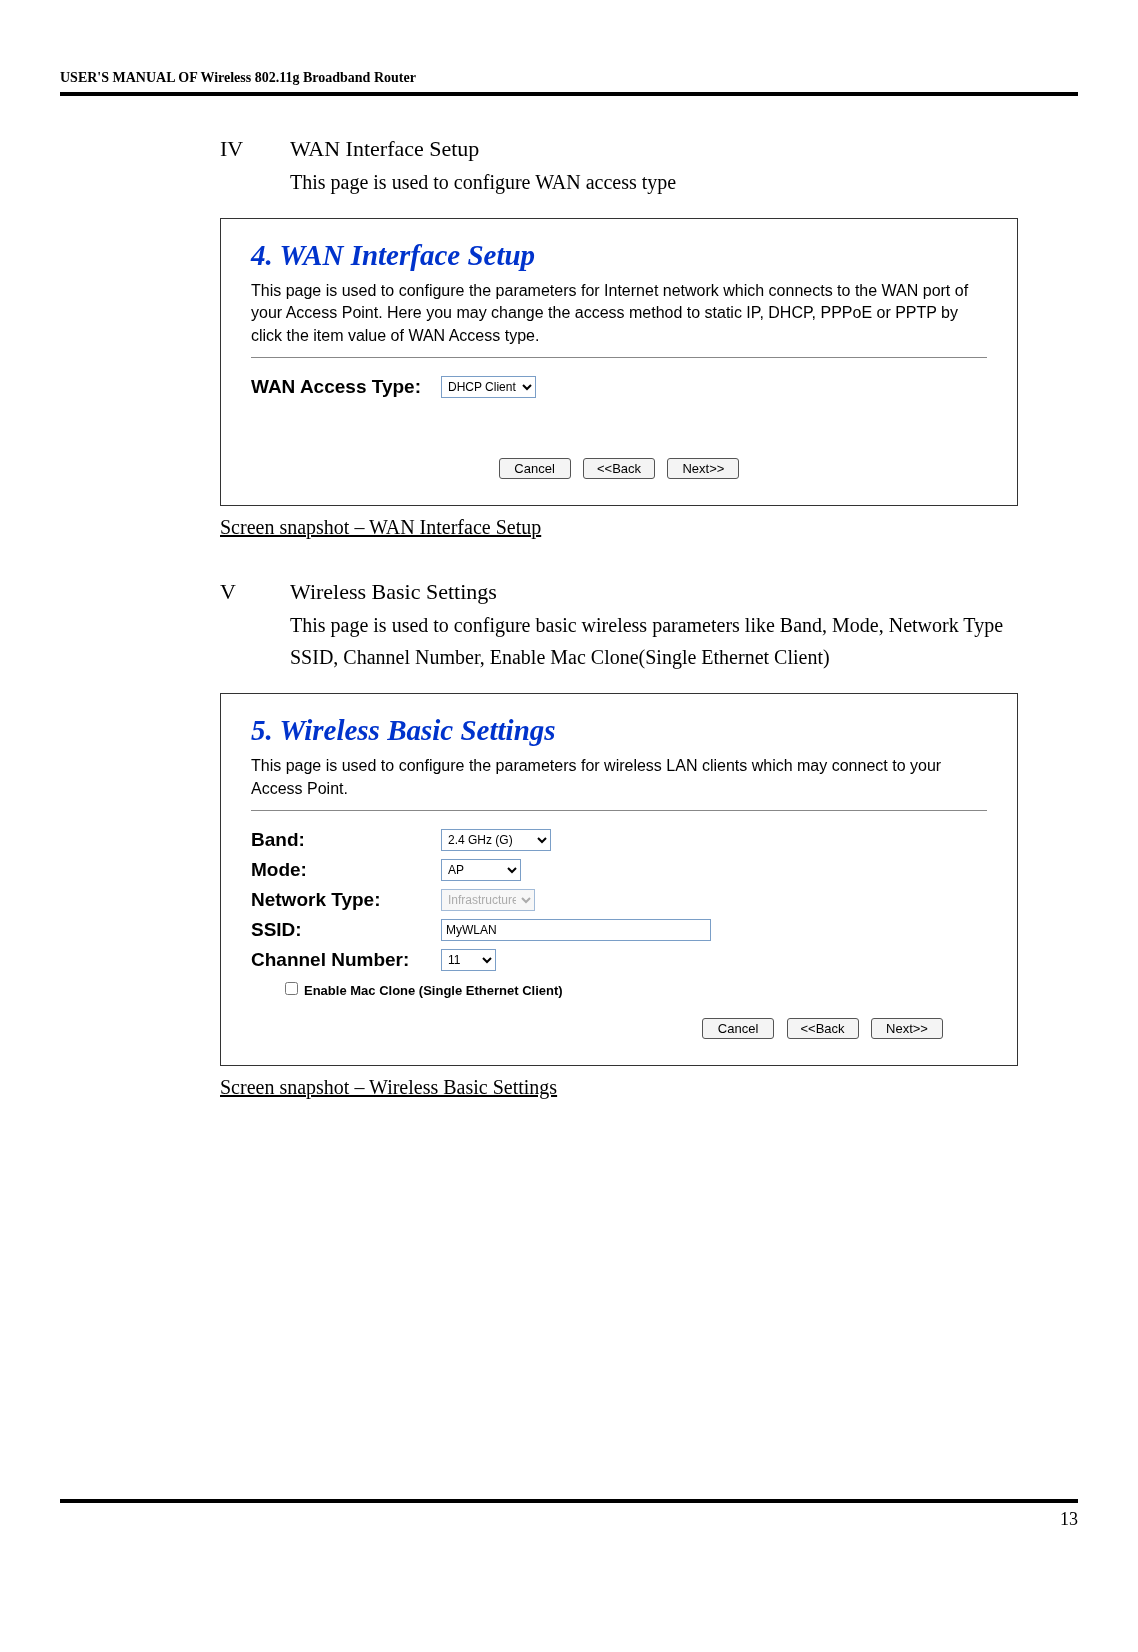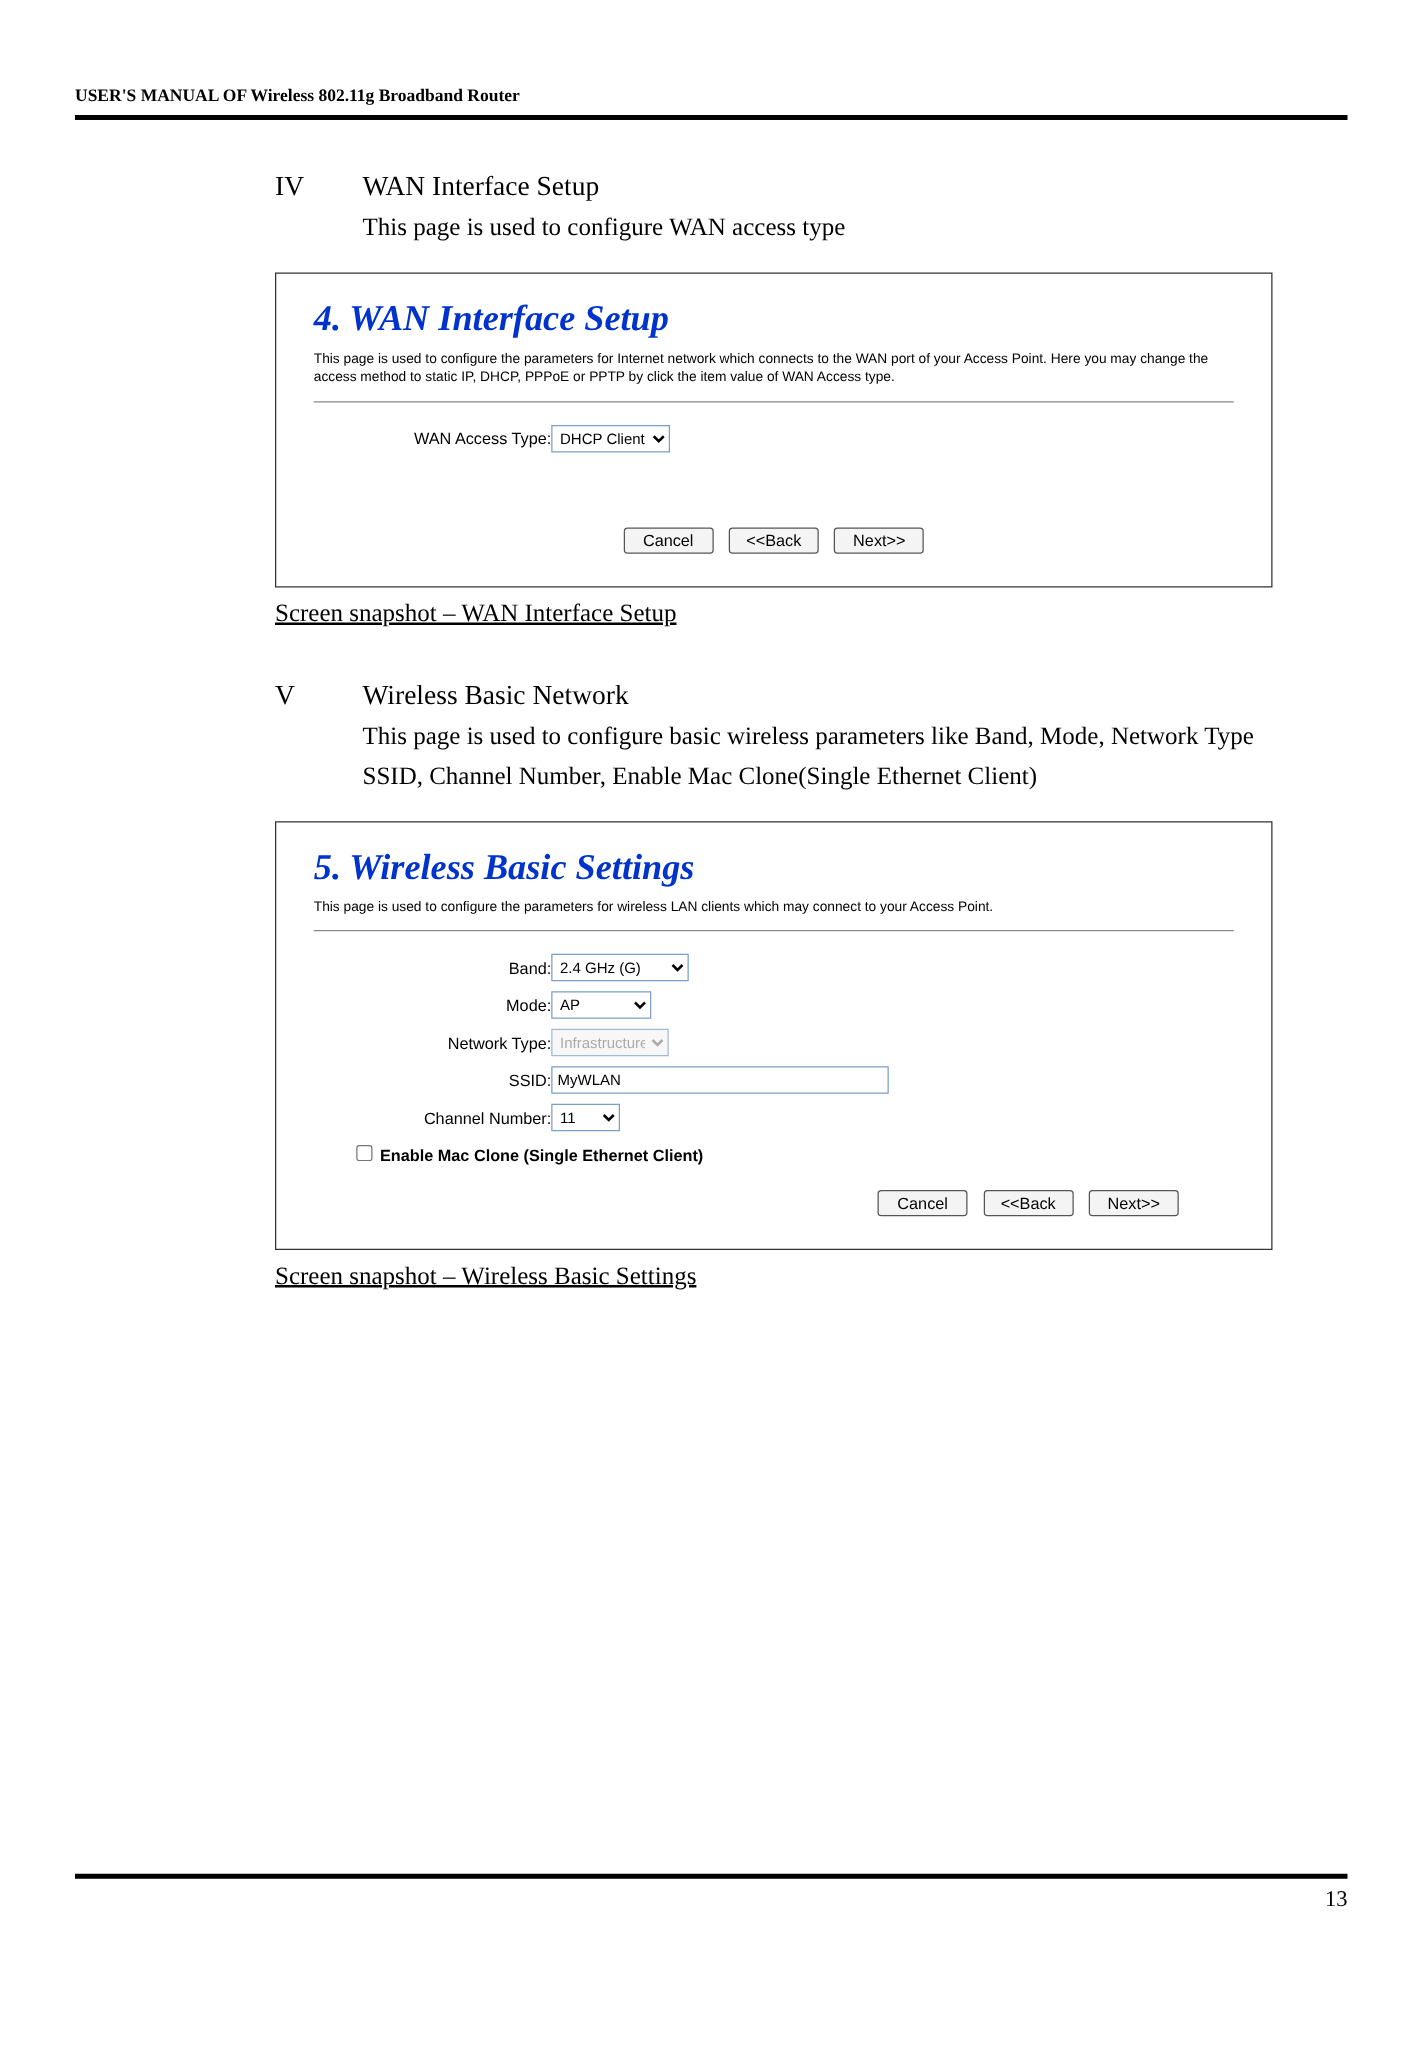--- a/index.html
+++ b/index.html
@@ -56,40 +56,39 @@
   }
   .panel-title {
     color: #0033cc;
     font-size: 29px;
     font-weight: bold;
     font-style: italic;
     font-family: "Times New Roman", Times, serif;
     margin-bottom: 8px;
   }
   .panel-desc {
-    font-size: 11px;
+    font-size: 16px;
     line-height: 1.4;
     margin-bottom: 10px;
   }
   hr.sep {
     border: none;
     border-top: 1px solid #888;
     margin: 10px 0 18px 0;
   }
   .form-row {
     display: flex;
     align-items: center;
     margin-bottom: 8px;
   }
   .form-label {
-    font-weight: normal;
-    font-size: 13px;
+    font-weight: bold;
+    font-size: 19px;
     width: 190px;
     flex-shrink: 0;
-    text-align: right;
   }
   select.ui-select {
     font-family: Arial, sans-serif;
     font-size: 12px;
     border: 1px solid #7a9ec7;
     background: #fff;
     padding: 1px 2px;
     height: 22px;
   }
   select.ui-select option { font-size: 12px; }
@@ -179,21 +178,21 @@
       <div class="button-row">
         <button class="ui-button">Cancel</button>
         <button class="ui-button">&lt;&lt;Back</button>
         <button class="ui-button">Next&gt;&gt;</button>
       </div>
     </div>
     <div class="caption">Screen snapshot – WAN Interface Setup</div>
 
     <div class="section-row">
       <div class="roman">V</div>
-      <div class="section-title">Wireless Basic Network</div>
+      <div class="section-title">Wireless Basic Settings</div>
     </div>
     <div class="section-desc">This page is used to configure basic wireless parameters like Band, Mode, Network Type SSID, Channel Number, Enable Mac Clone(Single Ethernet Client)</div>
 
     <div class="panel">
       <div class="panel-title">5. Wireless Basic Settings</div>
       <div class="panel-desc">This page is used to configure the parameters for wireless LAN clients which may connect to your Access Point.</div>
       <hr class="sep">
 
       <div class="form-row">
         <div class="form-label">Band:</div>

